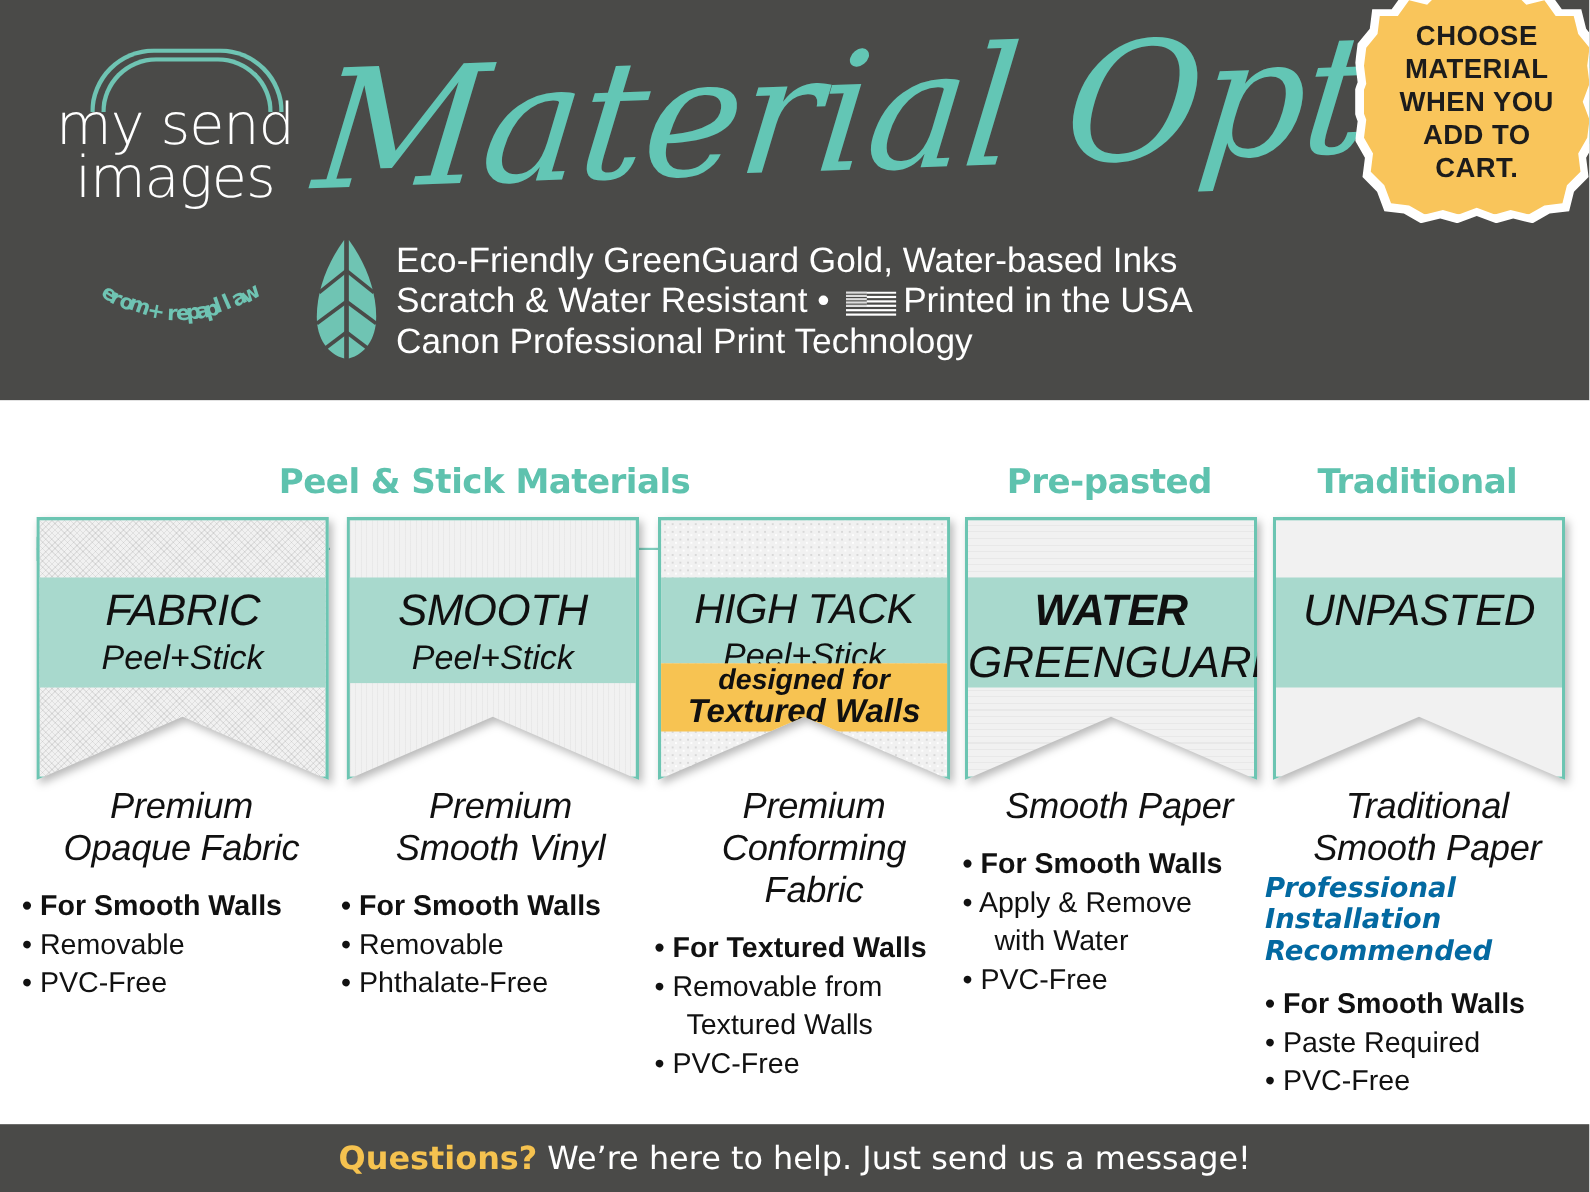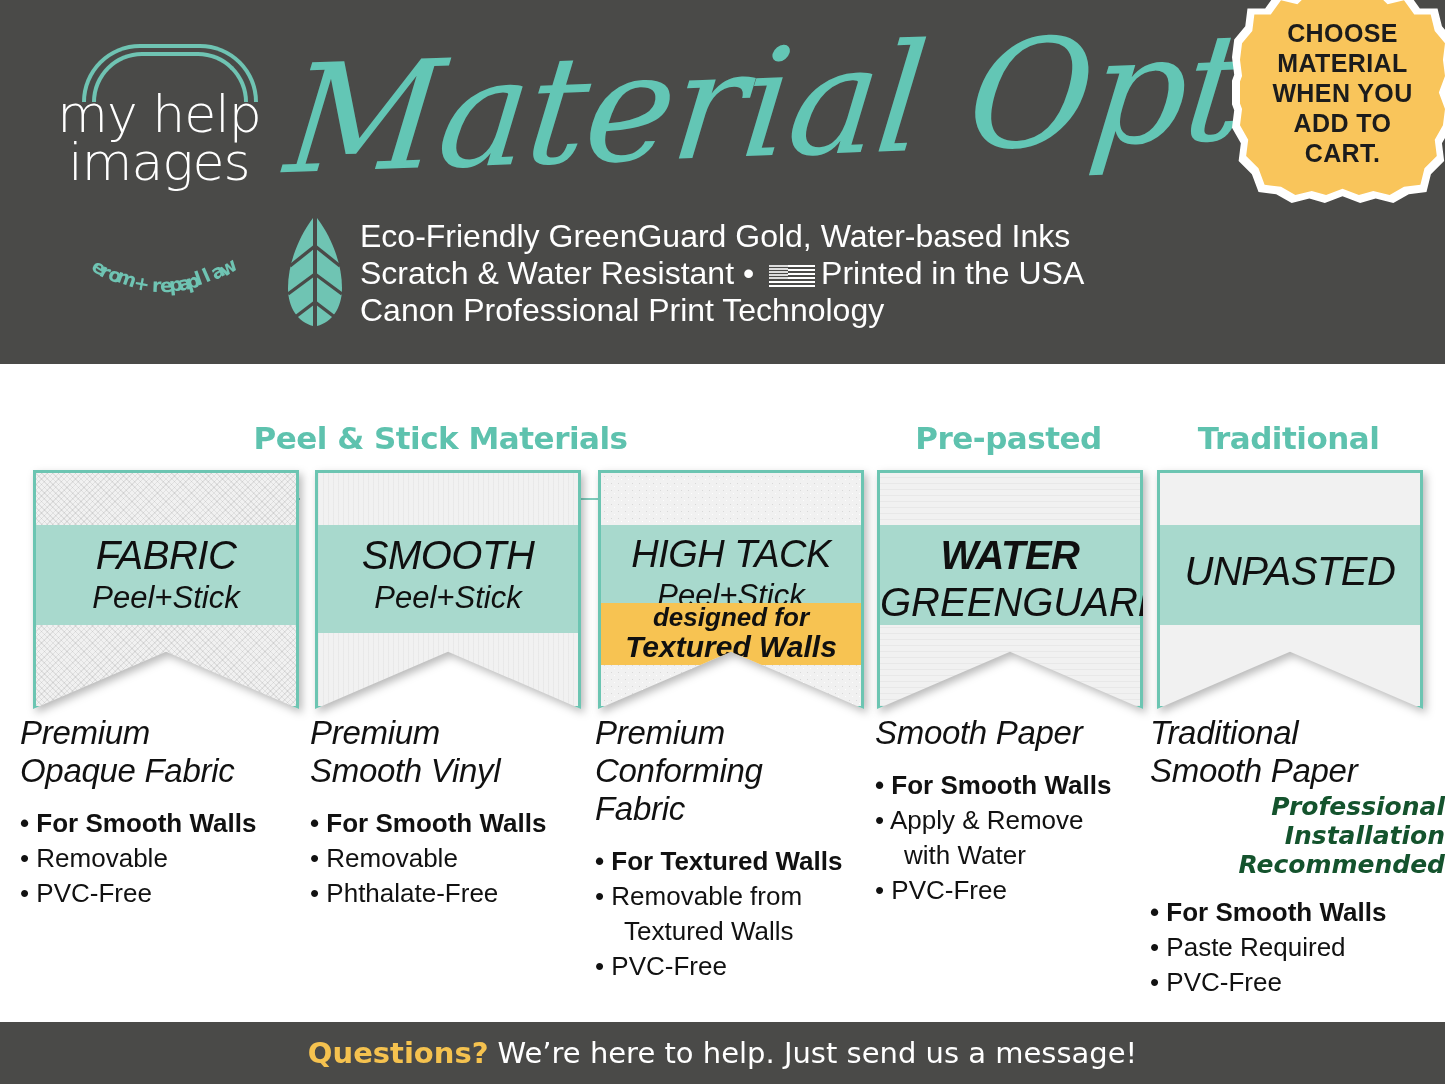--- a/index.html
+++ b/index.html
@@ -177,24 +177,24 @@
   }
   .band .t2{
     display:block;font-style:italic;font-weight:400;
     font-family:"Liberation Sans", sans-serif;
   }
 
   .descs{position:absolute;left:0;top:350px;width:1445px;}
   .col{position:absolute;top:0;}
   .col h3{
     margin:0;font-style:italic;font-weight:400;font-size:33px;line-height:38px;
-    text-align:left;color:#111;font-family:"Liberation Sans", sans-serif;letter-spacing:-0.3px;
+    text-align:center;color:#111;font-family:"Liberation Sans", sans-serif;letter-spacing:-0.3px;
   }
   .col .sub-teal{
-    display:block;margin-top:2px;text-align:right;color:#14532d;
+    display:block;margin-top:2px;text-align:left;color:#0369a1;
     font-style:italic;font-weight:700;font-size:25px;line-height:29px;
     font-family:"DejaVu Sans", sans-serif;
   }
   .bullets{margin:0;padding:0;list-style:none;}
   .bullets li{
     font-size:26px;line-height:35px;color:#111;
     font-family:"Liberation Sans", sans-serif;
     text-indent:-15px;padding-left:15px;
   }
   .bullets li.b{font-weight:700;}
@@ -208,21 +208,21 @@
   .footer .rest{color:#ffffff;font-weight:400;font-size:29px;font-family:"DejaVu Sans", sans-serif;margin-left:9px;}
 </style>
 </head>
 <body>
 
 <div class="header">
 
   <div class="logo">
     <div class="logo-arc2"></div>
     <div class="logo-arc"></div>
-    <div class="logo-word1">my help</div>
+    <div class="logo-word1">my send</div>
     <div class="logo-word2">images</div>
     <div class="logo-tag" id="logo-tagline">
         <span style="left: 162.53px; top: 58.0697px; transform: rotate(-32deg);">w</span>
         <span style="left: 154.912px; top: 62.4445px; transform: rotate(-27.7333deg);">a</span>
         <span style="left: 146.989px; top: 66.2404px; transform: rotate(-23.4667deg);">l</span>
         <span style="left: 138.806px; top: 69.4364px; transform: rotate(-19.2deg);">l</span>
         <span style="left: 130.408px; top: 72.0147px; transform: rotate(-14.9333deg);">p</span>
         <span style="left: 121.841px; top: 73.961px; transform: rotate(-10.6667deg);">a</span>
         <span style="left: 113.153px; top: 75.2646px; transform: rotate(-6.4deg);">p</span>
         <span style="left: 104.393px; top: 75.9182px; transform: rotate(-2.13333deg);">e</span>
@@ -297,21 +297,21 @@
       <div class="card" style="left: 33px;">
         <div class="card-inner tex-weave">
           <div class="band band-teal" style="top: 52px; height: 100px;">
             <span class="t1" style="font-size: 40px; line-height: 48px; padding-top: 6px;">FABRIC</span>
             <span class="t2" style="font-size: 31px; line-height: 37px;">Peel+Stick</span>
           </div>
         </div>
       </div>
       <div class="card" style="left: 315px;">
         <div class="card-inner tex-smooth">
-          <div class="band band-teal" style="top: 52px; height: 108px;">
+          <div class="band band-teal" style="top: 52px; height: 96px;">
             <span class="t1" style="font-size: 40px; line-height: 48px; padding-top: 6px;">SMOOTH</span>
             <span class="t2" style="font-size: 31px; line-height: 37px;">Peel+Stick</span>
           </div>
         </div>
       </div>
       <div class="card" style="left: 598px;">
         <div class="card-inner tex-rough">
           <div class="band band-teal" style="top: 52px; height: 78px;">
             <span class="t1" style="font-size: 38px; line-height: 46px; padding-top: 6px; font-style: italic;">HIGH TACK</span>
             <span class="t2" style="font-size: 31px; line-height: 37px;">Peel+Stick</span>
@@ -326,21 +326,21 @@
         <div class="card-inner tex-paper">
           <div class="band band-teal" style="top: 52px; height: 100px;">
             <span class="t1" style="font-size: 40px; line-height: 48px; padding-top: 6px; font-weight: bold;">WATER</span>
             <span class="t2" style="font-size: 40px; line-height: 46px;">GREENGUARD</span>
           </div>
         </div>
       </div>
       <div class="card" style="left: 1157px;">
         <div class="card-inner tex-plain">
           <div class="band band-teal" style="top: 52px; height: 100px;">
-            <span class="t1" style="font-size: 40px; line-height: 48px; padding-top: 22px;">UNPASTED</span>
+            <span class="t1" style="font-size: 40px; line-height: 48px; padding-top: 6px;">UNPASTED</span>
           </div>
         </div>
       </div>
     </div>
   <div class="descs" id="descs">
       <div class="col" style="left: 20px; width: 290px;">
         <h3>
           <span style="display: block;">Premium</span>
           <span style="display: block;">Opaque Fabric</span>
         </h3>

